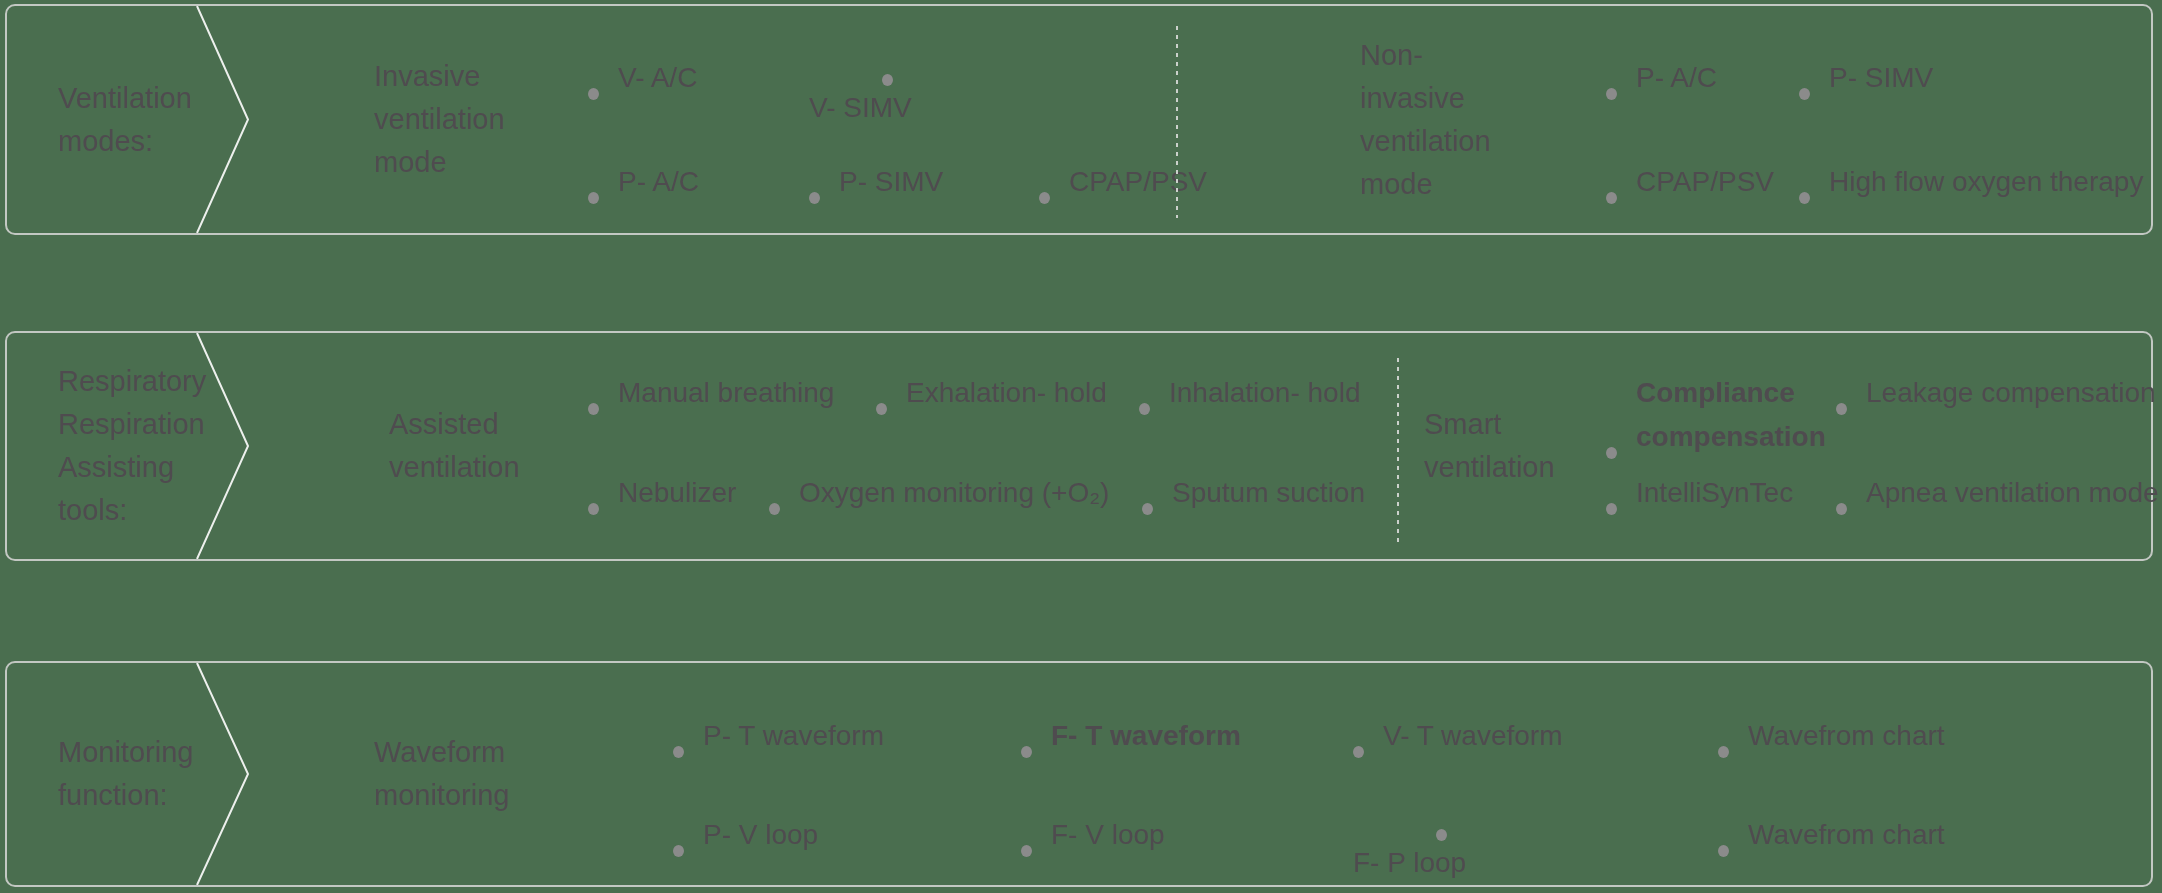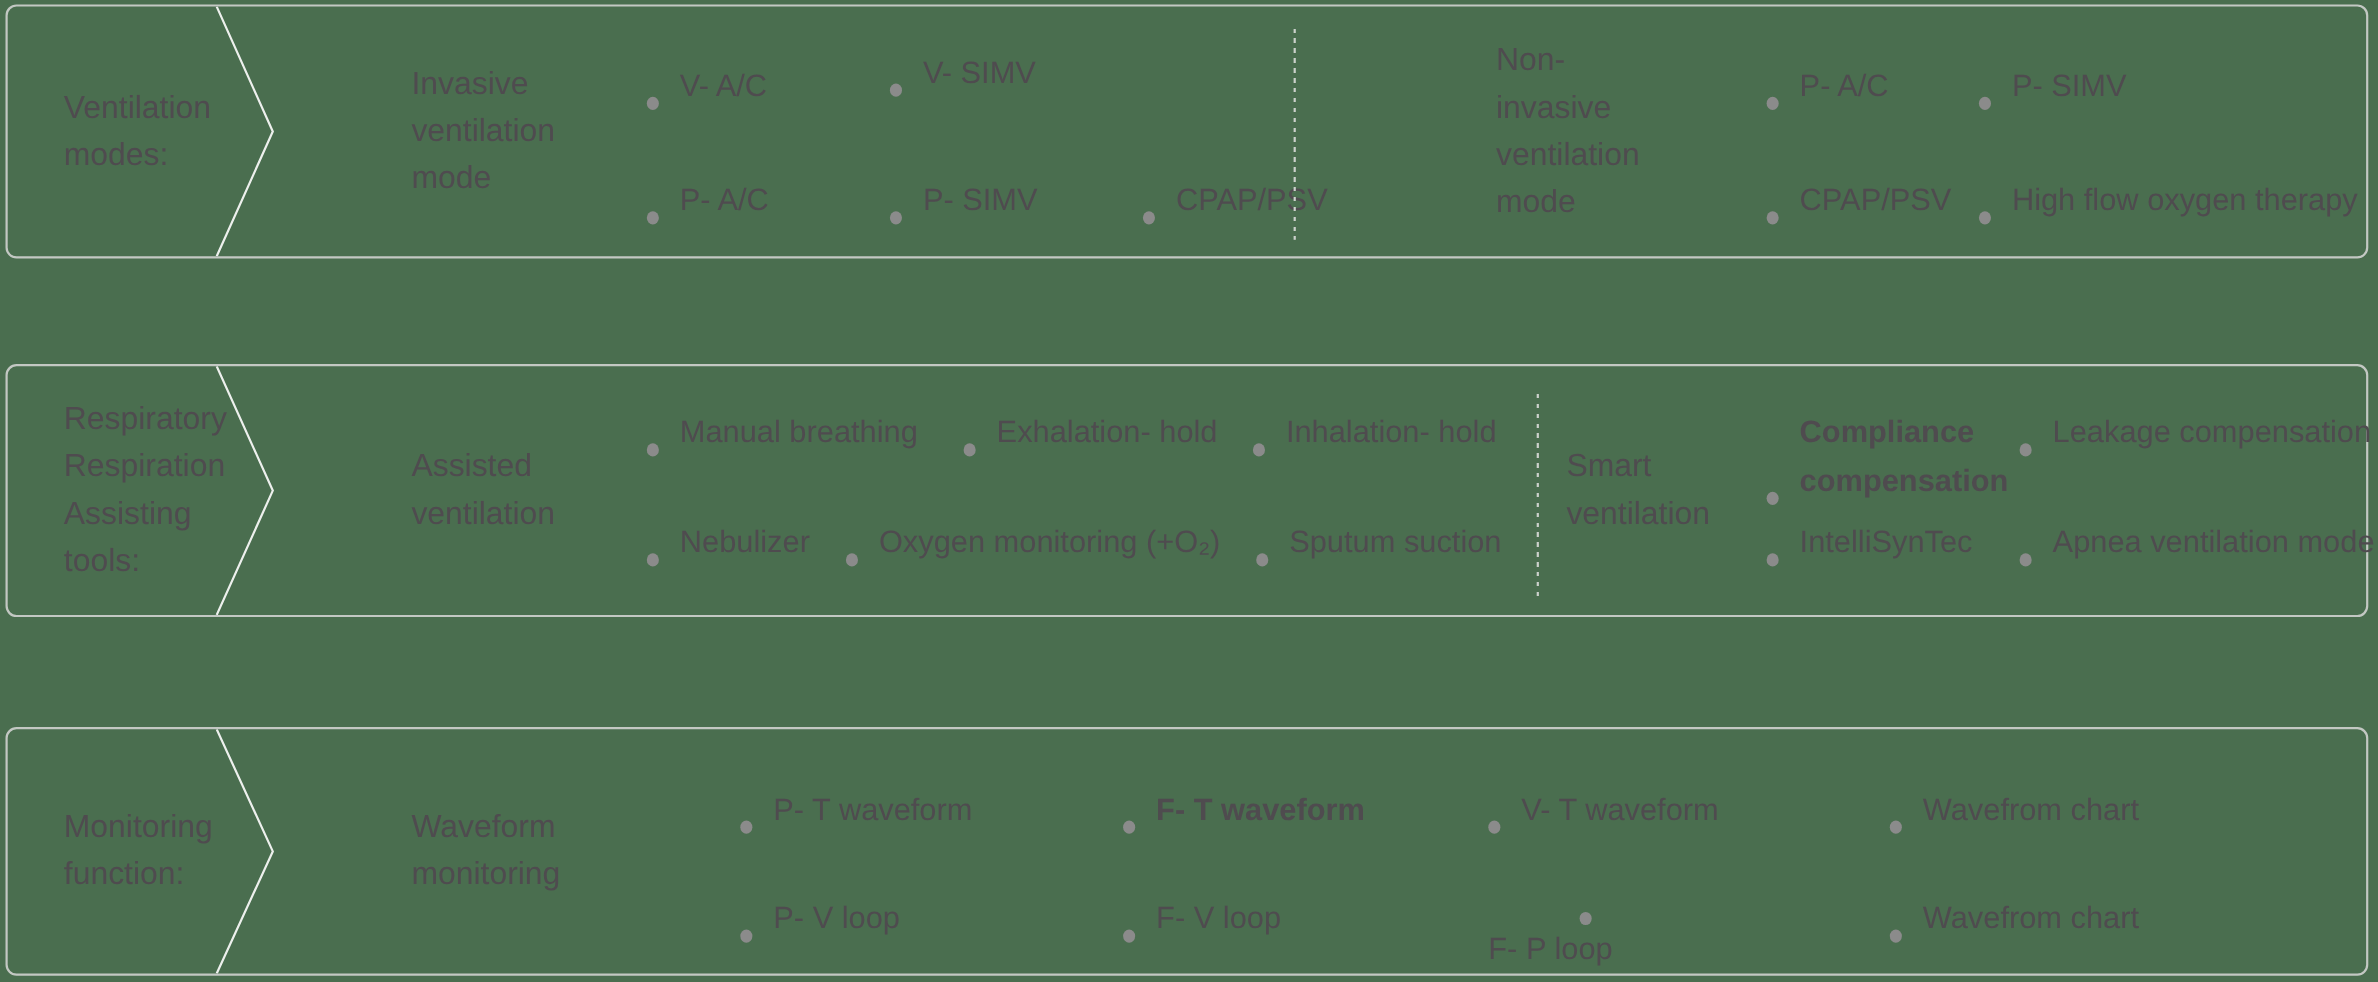--- a/index.html
+++ b/index.html
@@ -61,21 +61,21 @@
       <span>Ventilation modes:</span>
     </div>
     <div class="cat" style="left:367px;width:160px;">
       <span>Invasive ventilation mode</span>
     </div>
 
     <div class="item" style="left:581px;top:50px;">
       <span class="dot"></span>
       <span class="txt">V- A/C</span>
     </div>
-    <div class="item" style="left:802px;top:38px;">
+    <div class="item" style="left:802px;top:52px;flex-direction:column;">
       <span class="dot"></span>
       <span class="txt">V- SIMV</span>
     </div>
     <div class="item" style="left:581px;top:154px;">
       <span class="dot"></span>
       <span class="txt">P- A/C</span>
     </div>
     <div class="item" style="left:802px;top:154px;">
       <span class="dot"></span>
       <span class="txt">P- SIMV</span>
@@ -109,21 +109,21 @@
     </div>
   </section>
 
   <section class="box" style="top:331px;height:230px;">
     <svg class="chev" width="270" height="226" viewBox="0 0 270 226">
       <path d="M190 0 L241 113 L190 226" fill="none" stroke="#edf0ed" stroke-width="2"></path>
     </svg>
     <div class="slabel">
       <span>Respiratory Respiration Assisting tools:</span>
     </div>
-    <div class="cat" style="left:367px;width:160px;">
+    <div class="cat" style="left:382px;width:160px;">
       <span>Assisted ventilation</span>
     </div>
 
     <div class="item" style="left:581px;top:38px;">
       <span class="dot"></span>
       <span class="txt">Manual breathing</span>
     </div>
     <div class="item" style="left:869px;top:38px;">
       <span class="dot"></span>
       <span class="txt">Exhalation- hold</span>

